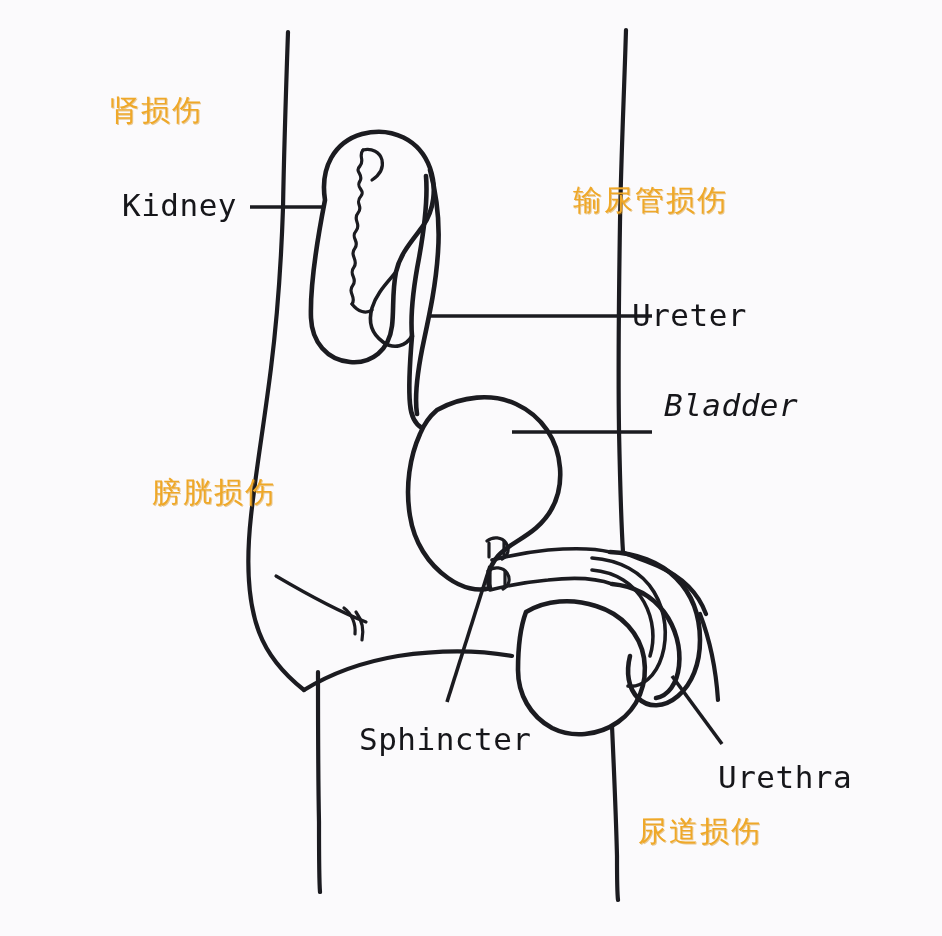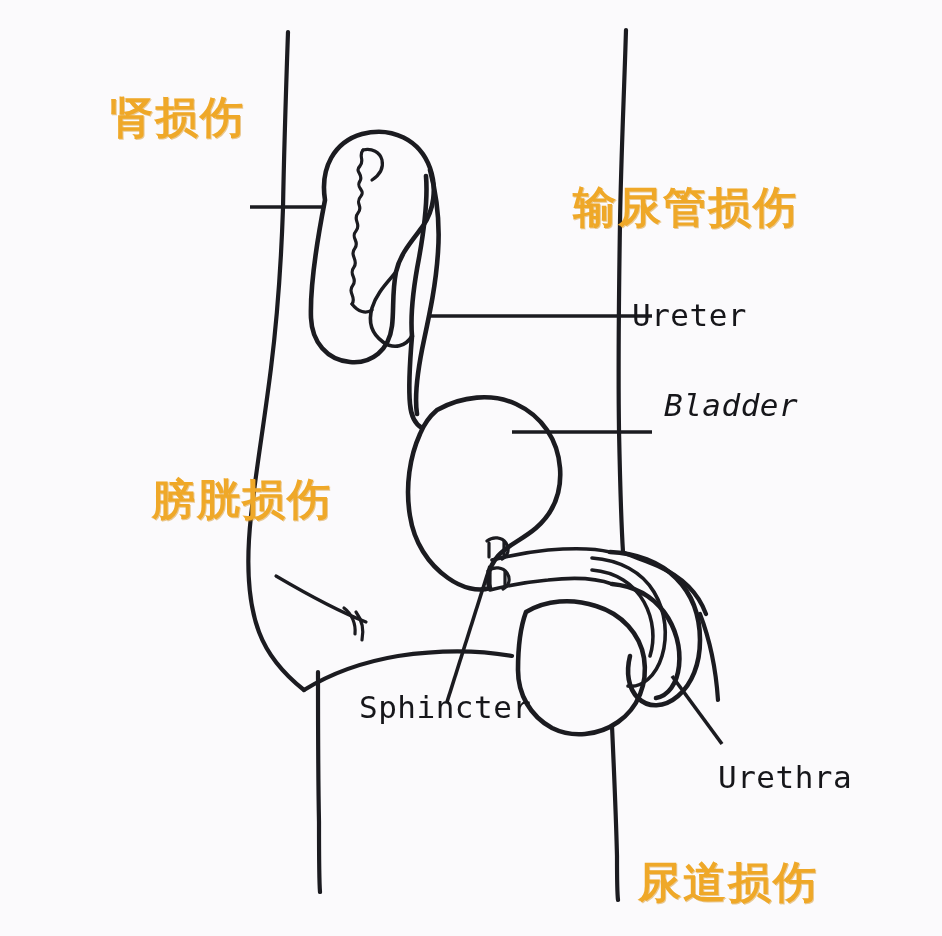--- a/index.html
+++ b/index.html
@@ -45,22 +45,22 @@
     font-size: 31px;
     font-weight: 400;
     letter-spacing: 0.5px;
     white-space: nowrap;
     line-height: 1;
   }
   .label-cn {
     position: absolute;
     color: #efa828;
     font-family: "DejaVu Sans", "Liberation Sans", sans-serif;
-    font-size: 43px;
-    font-weight: 700;
+    font-size: 29px;
+    font-weight: 400;
     letter-spacing: 2px;
     white-space: nowrap;
     line-height: 1;
     text-shadow: 1px 1px 0 rgba(210,140,20,0.45);
   }
 </style>
 </head>
 <body>
 
 <div id="stage">
@@ -240,30 +240,31 @@
     <g>
       <path class="anat-line leader-line" d="M490,566 L447,702"></path>
     </g>
 
     <g>
       <path class="anat-line leader-line" d="M672,676 L722,744"></path>
     </g>
 
   </svg>
 
+  <div class="label-en" style="left:122px; top:190px;">Kidney</div>
 
   <div class="label-en" style="left:632px; top:300px;">Ureter</div>
 
   <div class="label-en" style="left:664px; top:390px;font-style:italic;">Bladder</div>
 
-  <div class="label-en" style="left:359px; top:692px;">Sphincter</div>
+  <div class="label-en" style="left:359px; top:724px;">Sphincter</div>
 
   <div class="label-en" style="left:681px; top:762px;margin-left:37px;">Urethra</div>
 
   <div class="label-cn" style="left:110px; top:96px;">肾损伤</div>
 
   <div class="label-cn" style="left:573px; top:186px;text-align:right;">输尿管损伤</div>
 
   <div class="label-cn" style="left:152px; top:478px;">膀胱损伤</div>
 
-  <div class="label-cn" style="left:638px; top:817px;margin-top:44px;">尿道损伤</div>
+  <div class="label-cn" style="left:638px; top:817px;">尿道损伤</div>
 
 </div>
 
 </body></html>

